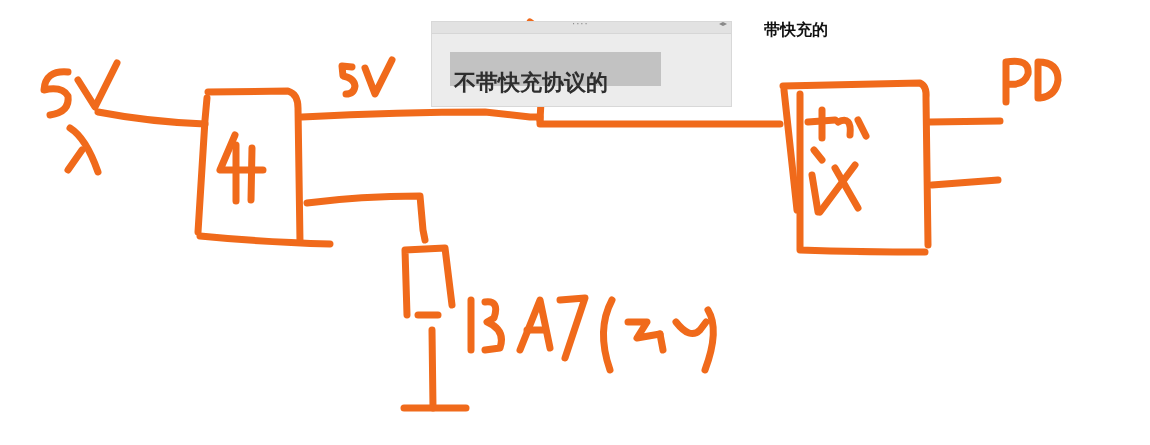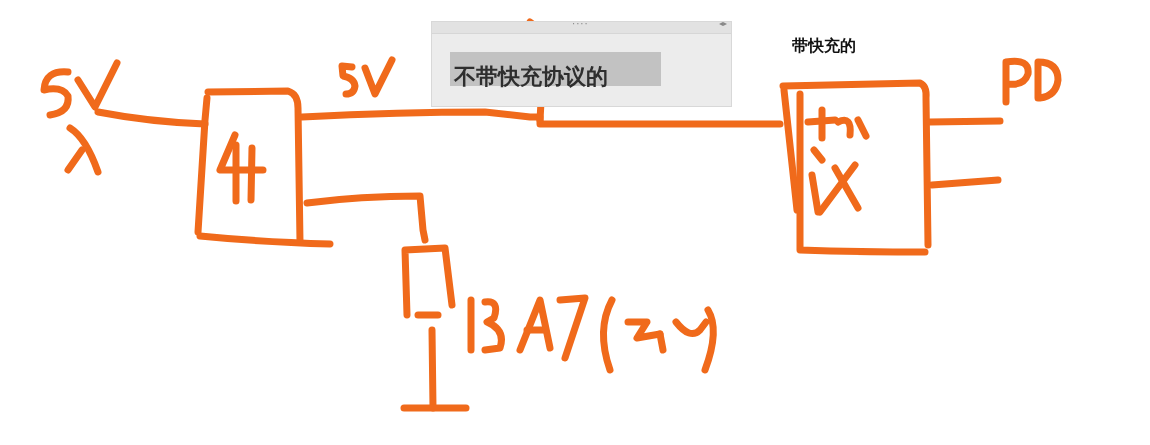--- a/index.html
+++ b/index.html
@@ -16,25 +16,25 @@
     height: 11px; background: #e2e2e2; border-bottom: 1px solid #d6d6d6; position: relative;
   }
   .popup-grip {
     position: absolute; left: 140px; top: -4px; font-size: 10px; color: #888; letter-spacing: 1px;
   }
   .popup-arrows {
     position: absolute; right: 4px; top: -3px; font-size: 8px; color: #888;
   }
   .popup-label {
     position: absolute; left: 18px; top: 30px; background: #c2c2c2; color: #2e2e2e;
-    font-size: 22px; font-weight: bold; padding: 10px 4px; width: 211px; height: 34px;
+    font-size: 22px; font-weight: bold; padding: 16px 4px; width: 211px; height: 34px;
     box-sizing: border-box; line-height: 30px; white-space: nowrap;
   }
   .side-label {
-    position: absolute; left: 792px; top: 20px; font-size: 16px; font-weight: bold; color: #111; margin-top: 16px;
+    position: absolute; left: 764px; top: 20px; font-size: 16px; font-weight: bold; color: #111;
   }
 </style>
 </head>
 <body>
 
 <svg class="sketch" width="1150" height="445" viewBox="0 0 1150 445" fill="none" stroke="#f06a1b" stroke-width="7" stroke-linecap="round" stroke-linejoin="round">
 
   <g>
     <path d="M68 72 Q45 70 44 90 Q62 86 68 96 Q70 112 50 115"></path>
     <path d="M78 80 L95 107 L117 63"></path>

